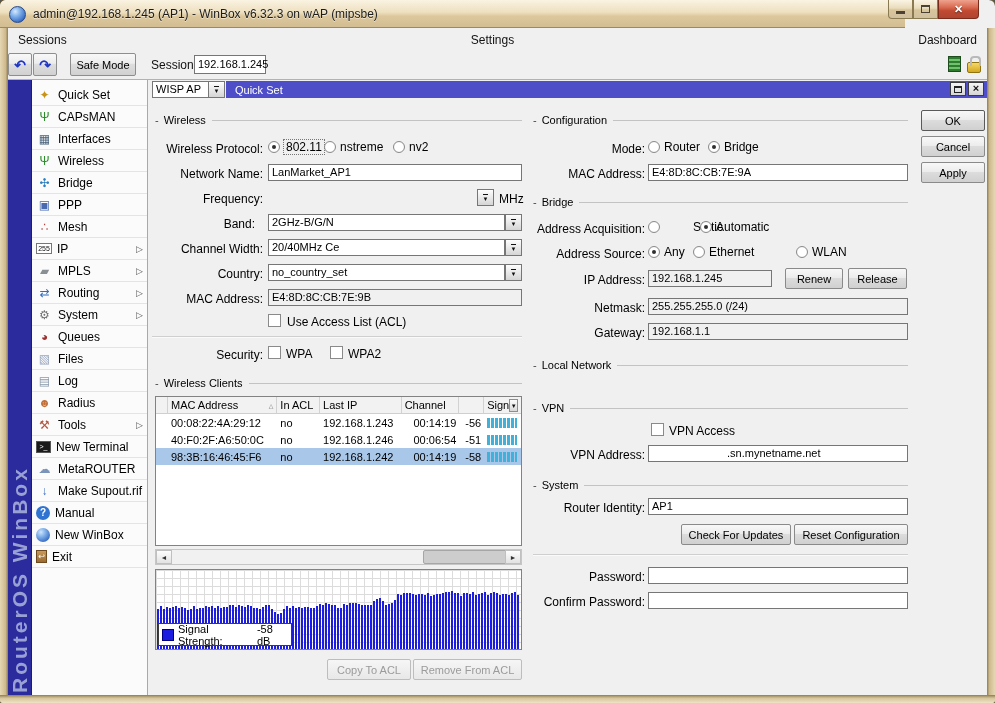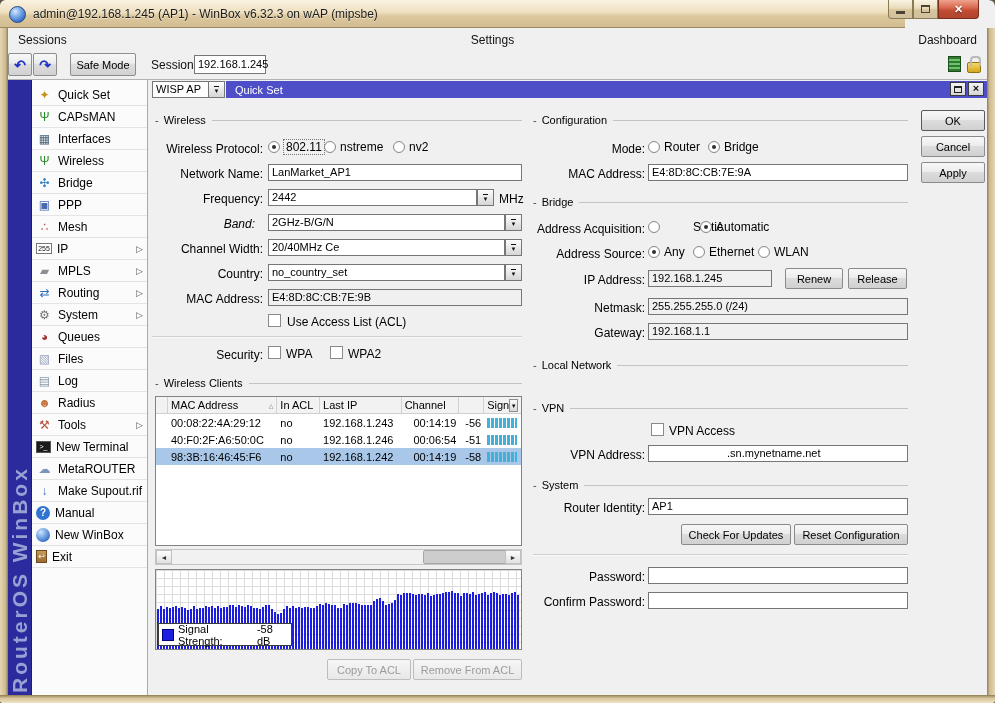--- a/index.html
+++ b/index.html
@@ -302,27 +302,26 @@
     </div>
   <div class="rad" style="left:393px;top:140px;">
       <span class="rc"></span>
       <span class="rtext">nv2</span>
     </div>
 
   <div class="lbl" style="left:150px;top:167px;width:113px;">Network Name:</div>
   <div class="field" style="left:268px;top:164px;width:254px;">LanMarket_AP1</div>
 
   <div class="lbl" style="left:150px;top:192px;width:113px;">Frequency:</div>
-  <div class="field" style="left:268px;top:189px;width:209px;">2442</div>
   <div class="dd" style="left:477px;top:189px;">
       <span class="ddg">▼</span>
     </div>
   <div class="lbl" style="left:499px;top:192px;width:30px;text-align:left;">MHz</div>
 
-  <div class="lbl" style="left:142px;top:217px;width:113px;font-style:italic;">Band:</div>
+  <div class="lbl" style="left:142px;top:217px;width:113px;">Band:</div>
   <div class="field" style="left:268px;top:214px;width:237px;">2GHz-B/G/N</div>
   <div class="dd" style="left:505px;top:214px;">
       <span class="ddg">▼</span>
     </div>
 
   <div class="lbl" style="left:150px;top:242px;width:113px;">Channel Width:</div>
   <div class="field" style="left:268px;top:239px;width:237px;">20/40MHz Ce</div>
   <div class="dd" style="left:505px;top:239px;">
       <span class="ddg">▼</span>
     </div>
@@ -590,21 +589,21 @@
 
   <div class="lbl" style="left:530px;top:247px;width:115px;">Address Source:</div>
   <div class="rad on" style="left:648px;top:245px;">
       <span class="rc"></span>
       <span class="rtext">Any</span>
     </div>
   <div class="rad" style="left:693px;top:245px;">
       <span class="rc"></span>
       <span class="rtext">Ethernet</span>
     </div>
-  <div class="rad" style="left:758px;top:245px;">
+  <div class="rad" style="left:796px;top:245px;">
       <span class="rc"></span>
       <span class="rtext">WLAN</span>
     </div>
 
   <div class="lbl" style="left:530px;top:273px;width:115px;">IP Address:</div>
   <div class="field ro" style="left:648px;top:270px;width:124px;">192.168.1.245</div>
   <div class="btn" style="left:785px;top:268px;width:58px;height:21px;">Renew</div>
   <div class="btn" style="left:848px;top:268px;width:59px;height:21px;">Release</div>
 
   <div class="lbl" style="left:530px;top:301px;width:115px;">Netmask:</div>

